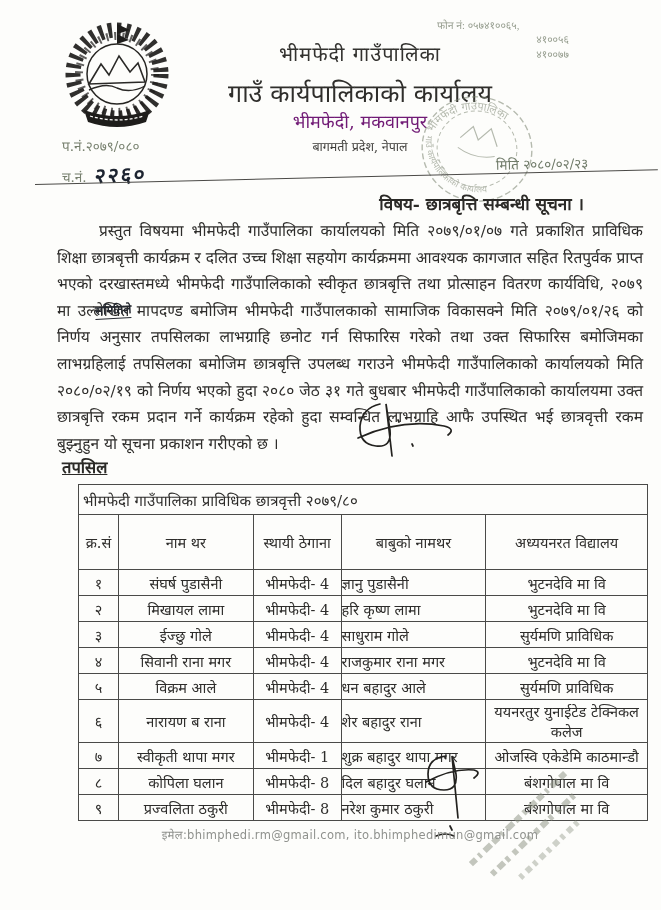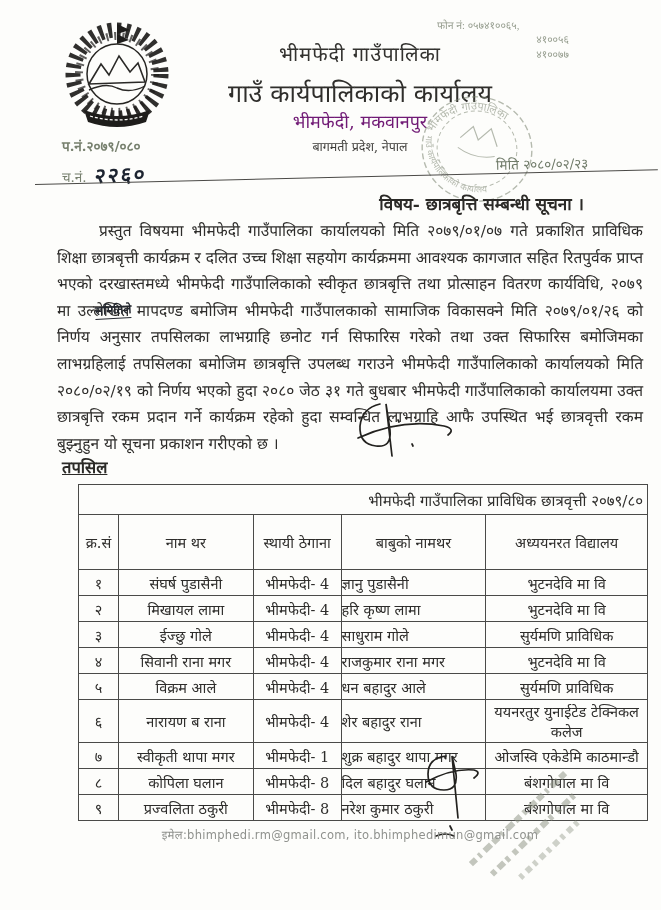--- a/index.html
+++ b/index.html
@@ -19,21 +19,21 @@
   .org-name{font-size:20px;letter-spacing:1px;color:#33322f;}
   .office-name{font-size:25px;margin-top:8px;color:#2f2e2b;}
   .addr{font-size:18px;color:#701a75;}
   .province{font-size:12.5px;margin-top:5px;color:#3c3b38;}
 
   .phones{left:437px;top:18px;width:160px;font-size:10.5px;color:#8b9383;opacity:.9;
           font-family:Liberation Serif, serif;}
   .phones .p1{text-align:left;}
   .phones .p2,.phones .p3{text-align:right;padding-right:28px;line-height:15px;}
 
-  .refno{left:62px;top:137px;font-size:13.5px;color:#77806e;font-weight:bold;}
+  .refno{left:62px;top:137px;font-size:13.5px;color:#77806e;}
   .chano{left:62px;top:160px;font-size:13.5px;color:#77806e;}
   .hand{display:inline-block;font-size:21px;color:#1d2430;font-weight:bold;
         transform:skewX(-8deg) rotate(-2deg);letter-spacing:2px;margin-left:8px;}
   .date-line{left:496px;top:155px;font-size:13.5px;color:#6f7a68;transform:rotate(-1deg);}
 
   .divider{left:35px;top:184px;width:623px;border-top:1.6px solid #4a4946;
            transform:rotate(-1.35deg);transform-origin:left center;}
 
   .subject{left:0;top:192px;width:584px;text-align:right;font-size:17px;
            font-weight:600;color:#2b2a27;}
@@ -45,21 +45,21 @@
               transform:rotate(-3deg);border-bottom:1px solid #23272e;}
 
   .tapasil{left:62px;top:455px;font-size:16.5px;font-weight:bold;
            text-decoration:underline;color:#2b2a27;text-align:right;}
 
   
   .sch-table{left:78px;top:484px;width:570px;border-collapse:collapse;
              font-size:14.5px;color:#2e2d2b;}
   .sch-table td,.sch-table th{border:1px solid #4a4a48;padding:1px 4px;
              font-weight:normal;vertical-align:middle;}
-  .sch-table .title-cell{text-align:right;font-size:15px;height:27px;margin-top:41px;}
+  .sch-table .title-cell{text-align:left;font-size:15px;height:27px;margin-top:41px;}
   .sch-table thead th{height:52px;text-align:center;}
   .sch-table tbody td{height:23px;text-align:center;}
   .sch-table tbody td:nth-child(4){text-align:left;padding-left:0;}
   .col-sn{width:40px;} .col-name{width:135px;} .col-addr{width:88px;}
   .col-father{width:145px;} .col-school{width:162px;}
 
   .email-line{left:90px;top:827px;width:520px;text-align:center;font-size:11.5px;
               color:#8f918d;letter-spacing:.3px;
               font-family:"DejaVu Sans","Liberation Sans",sans-serif;}
 

